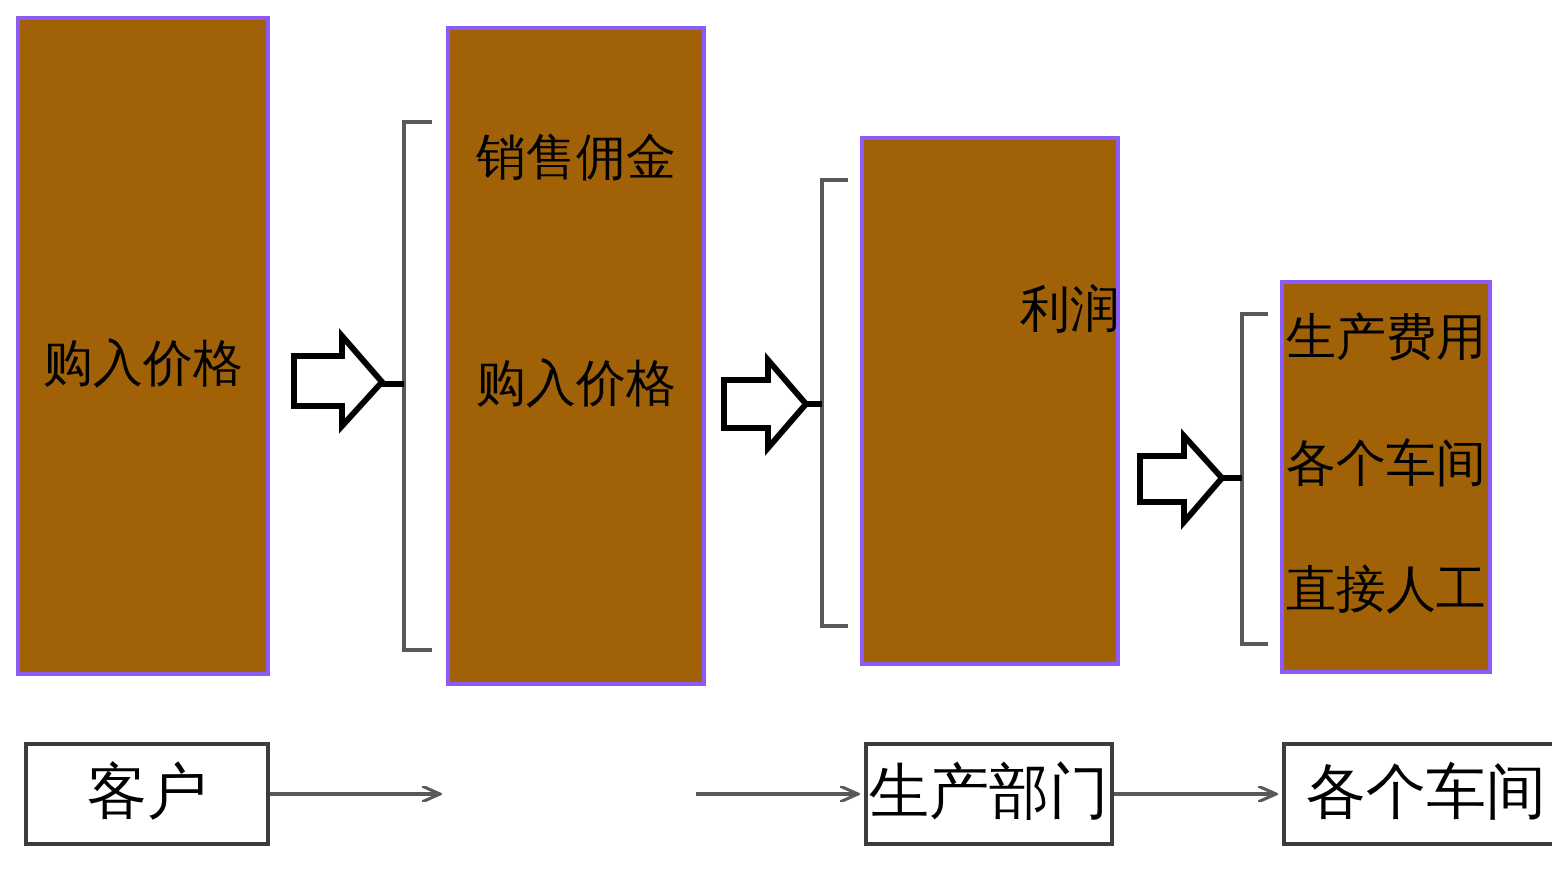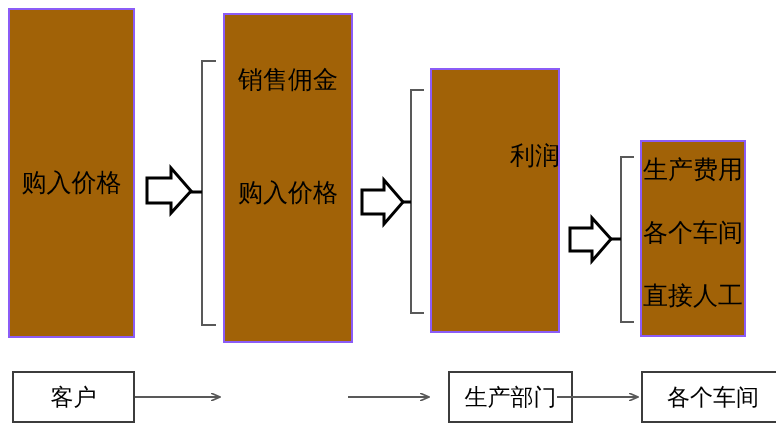--- a/index.html
+++ b/index.html
@@ -37,21 +37,21 @@
   .bottom-box {
     position: absolute;
     box-sizing: border-box;
     border: 2px solid #3c3c3c;
     background: #ffffff;
     display: flex;
     align-items: center;
     justify-content: center;
   }
   .bottom-box span {
-    font-size: 23px;
+    font-size: 30px;
     color: #000000;
     line-height: 1;
     white-space: nowrap;
   }
   .svg-layer {
     position: absolute;
     left: 0;
     top: 0;
     width: 776px;
     height: 440px;
@@ -81,21 +81,21 @@
     <div class="box-label" style="top:15px;">生产费用</div>
     <div class="box-label" style="top:78px;">各个车间</div>
     <div class="box-label" style="top:141px;">直接人工</div>
   </div>
 
   <div class="bottom-box" style="left:12px; top:371px; width:123px; height:52px;">
     <span>客户</span>
   </div>
 
 
-  <div class="bottom-box" style="left:448px; top:371px; width:125px; height:52px;">
+  <div class="bottom-box" style="left:432px; top:371px; width:125px; height:52px;">
     <span>生产部门</span>
   </div>
 
   <div class="bottom-box" style="left:641px; top:371px; width:144px; height:52px;">
     <span>各个车间</span>
   </div>
 
   <svg class="svg-layer" viewBox="0 0 776 440" xmlns="http://www.w3.org/2000/svg">
 
     <g fill="none" stroke="#595959" stroke-width="2">

